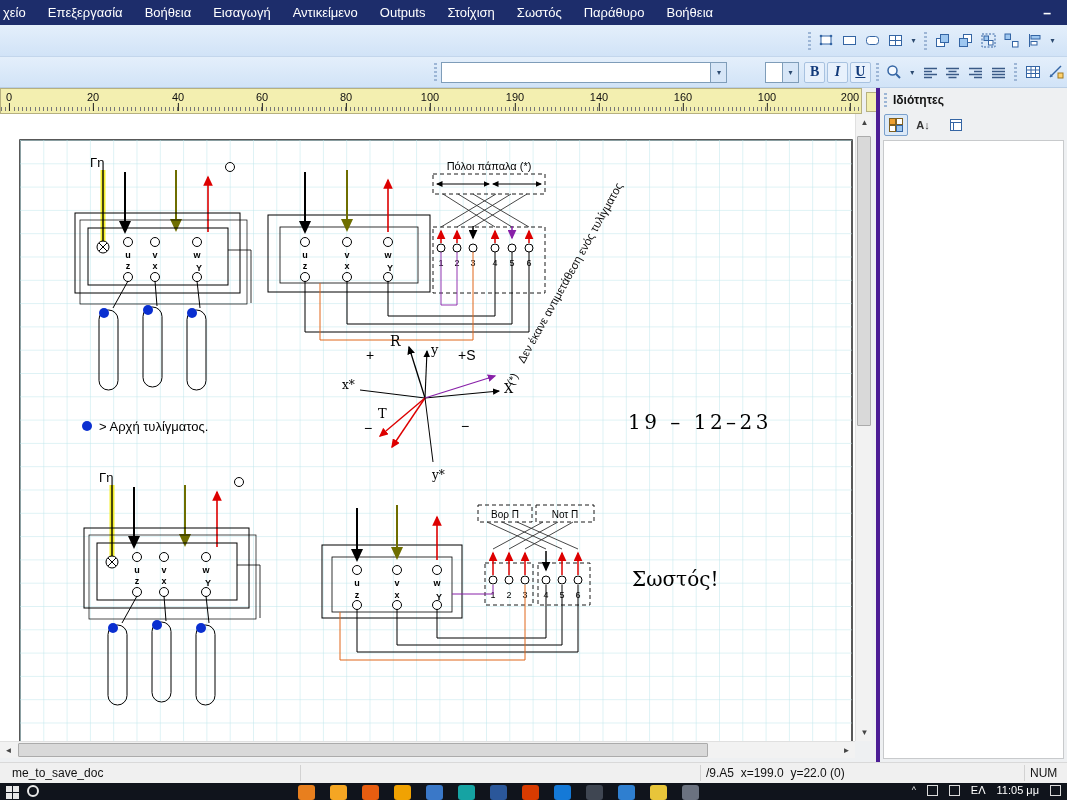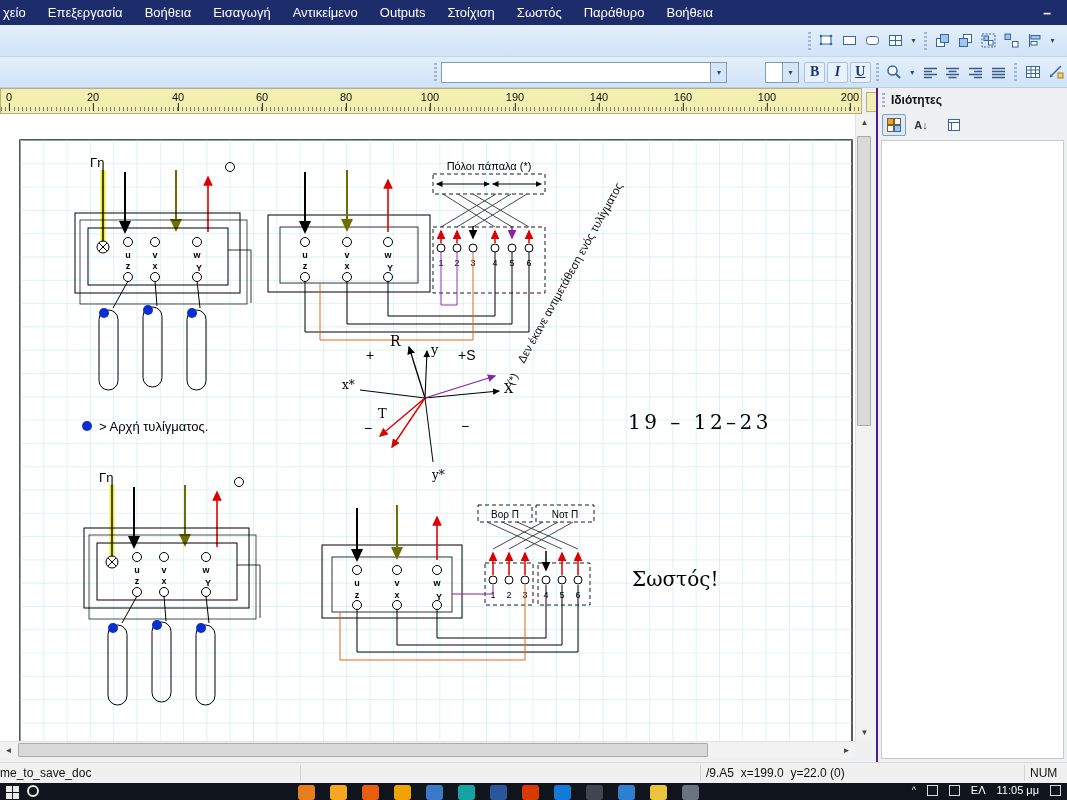--- a/index.html
+++ b/index.html
@@ -29,30 +29,30 @@
   .rmark::after{content:"";position:absolute;left:50%;top:12px;width:1px;height:8px;background:#222}
   .ruler-stub{position:absolute;top:92px;left:866px;width:12px;height:18px;background:#f3efb0;border:1px solid #b6b080}
   
   .canvas{position:absolute;top:114px;left:0;width:855px;height:627px;background:#fff;overflow:hidden}
   
   .vscroll{position:absolute;top:114px;left:855px;width:17px;height:627px;background:#f2f2f2;border-left:1px solid #e0e0e0;box-sizing:border-box}
   .hscroll{position:absolute;top:741px;left:0;width:855px;height:17px;background:#f2f2f2;border-top:1px solid #e0e0e0;box-sizing:border-box}
   .sb-arrow{position:absolute;width:17px;height:17px;display:flex;align-items:center;justify-content:center;font-size:8px;color:#444}
   .sb-thumb{position:absolute;background:#d9d9d9;border:1px solid #ababab;box-sizing:border-box;border-radius:1px}
   
-  .props{position:absolute;top:88px;left:876px;width:191px;height:674px;background:#eef0f2;border-left:2px solid #4c1d95;box-sizing:border-box}
+  .props{position:absolute;top:88px;left:876px;width:191px;height:674px;background:#eef0f2;border-left:4px solid #4c1d95;box-sizing:border-box}
   .props .hdr{height:24px;display:flex;align-items:center;font-size:12px;font-weight:bold;color:#111;padding-left:4px;gap:6px}
   .props .hdr .grip{height:14px;margin:0}
   .props .ptools{height:26px;display:flex;align-items:center;gap:3px;padding:0 4px}
   .p-icon{width:24px;height:22px;display:flex;align-items:center;justify-content:center;border:1px solid rgba(0,0,0,0);border-radius:2px;box-sizing:border-box;font-size:11px;font-weight:bold;color:#333}
   .p-icon.active{border-color:#7aa0cc;background:#dce9f7}
   .props .pbody{position:absolute;top:52px;left:3px;right:3px;bottom:3px;background:#fff;border:1px solid #c8cacc}
   
   .statusbar{position:absolute;top:762px;left:0;width:100%;height:21px;background:#f0f0f0;border-top:1px solid #d9d9d9;font-size:12px;color:#111;box-sizing:border-box}
-  .sb-file{position:absolute;left:0;top:3px}
+  .sb-file{position:absolute;left:12px;top:3px}
   .sb-pos{position:absolute;left:706px;top:3px;white-space:pre}
   .sb-num{position:absolute;left:1030px;top:3px}
   .sb-sep{position:absolute;top:2px;width:1px;height:16px;background:#d2d2d2}
   
   .taskbar{position:absolute;top:783px;left:0;width:100%;height:17px;background:#10141c;overflow:hidden}
   .tb-start{position:absolute;left:6px;top:2px}
   .tb-search{position:absolute;left:27px;top:2px;width:12px;height:12px;border:2px solid #e8e8e8;border-radius:50%;box-sizing:border-box}
   .tb-apps{position:absolute;left:298px;top:2px;display:flex;gap:15px}
   .tb-ico{width:17px;height:15px;border-radius:3px}
   .tb-right{position:absolute;right:6px;top:1px;display:flex;align-items:center;gap:11px;color:#fff;font-size:11px}

